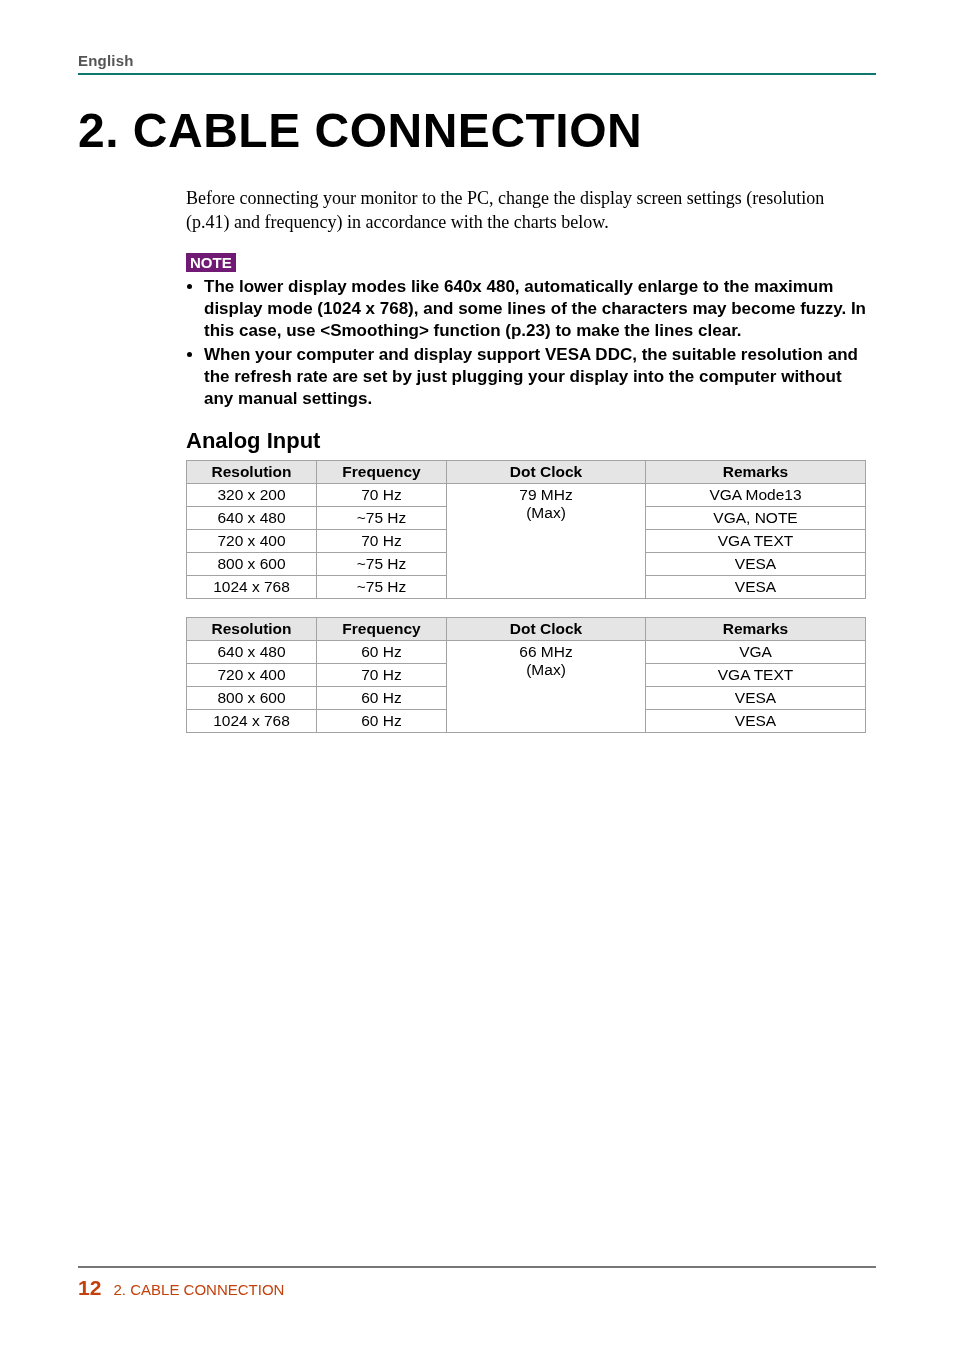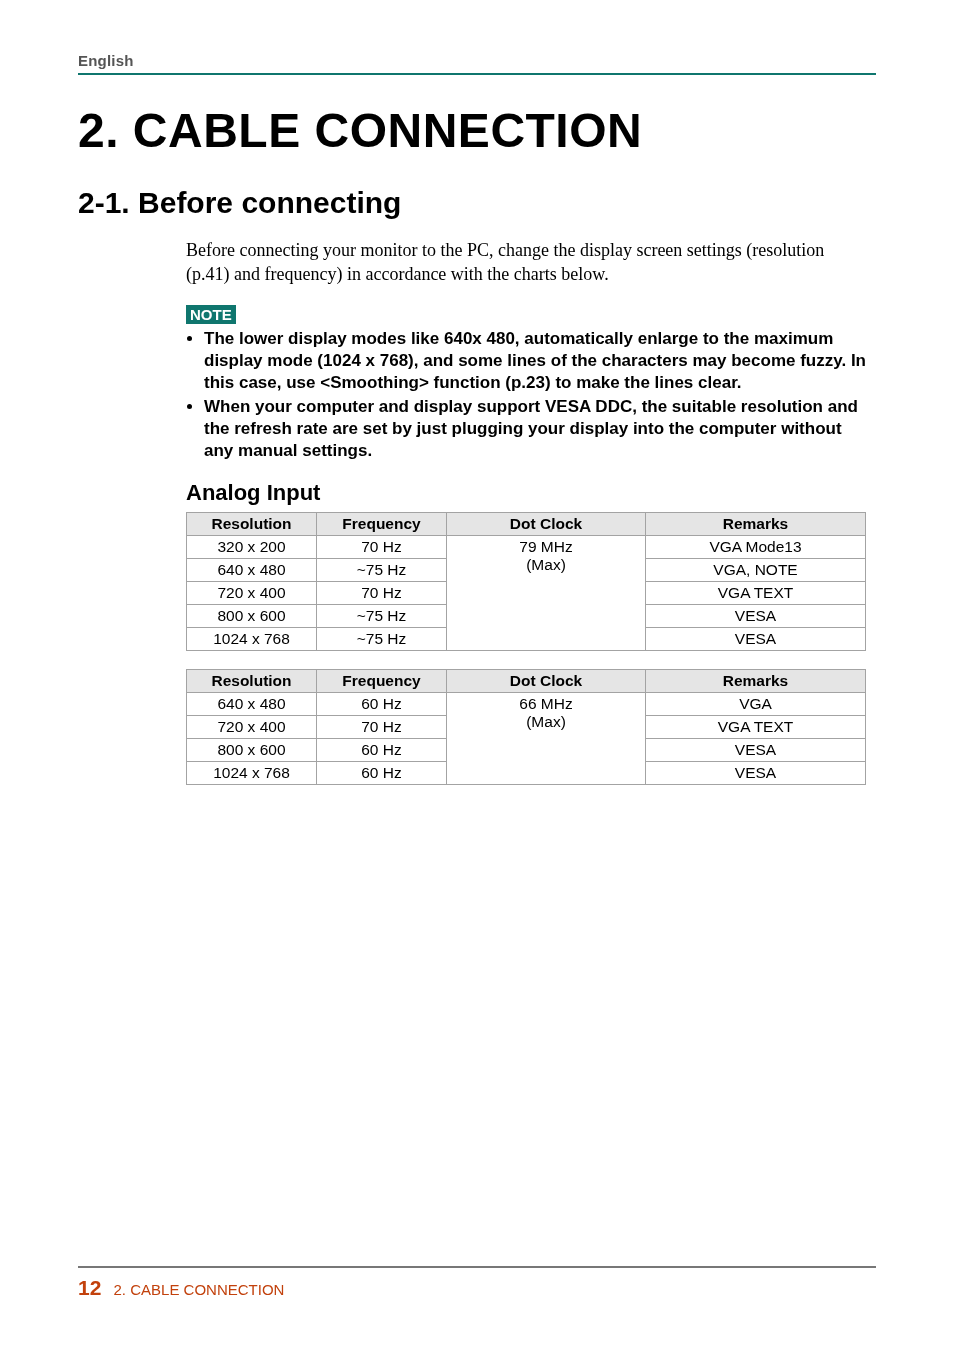--- a/index.html
+++ b/index.html
@@ -45,21 +45,21 @@
     margin-right: 10px;
   }
   .body-serif {
     font-family: Georgia, "Times New Roman", serif;
     font-size: 18px;
     line-height: 1.35;
     margin-bottom: 18px;
   }
   .note-label {
     display: inline-block;
-    background: #0f766e;
+    background: #701a75;
     color: #fff;
     font-weight: bold;
     font-size: 15px;
     padding: 1px 4px;
     margin-bottom: 4px;
   }
   ul.note-list {
     margin: 0 0 18px 0;
     padding-left: 18px;
     font-size: 17px;
@@ -113,21 +113,20 @@
 </style>
 </head>
 <body>
 
 <div class="page">
 
   <div class="top-lang">English</div>
 
   <h1 class="h1">2. CABLE CONNECTION</h1>
 
-  <h2 class="h2">2-1. Before connecting</h2>
 
   <div class="indent">
 
     <p class="body-serif">Before connecting your monitor to the PC, change the display screen settings (resolution (p.41) and frequency) in accordance with the charts below.</p>
 
     <div>
       <span class="note-label">NOTE</span>
       <ul class="note-list">
         <li>The lower display modes like 640x 480, automatically enlarge to the maximum display mode (1024 x 768), and some lines of the characters may become fuzzy. In this case, use &lt;Smoothing&gt; function (p.23) to make the lines clear.</li>
         <li>When your computer and display support VESA DDC, the suitable resolution and the refresh rate are set by just plugging your display into the computer without any manual settings.</li>

